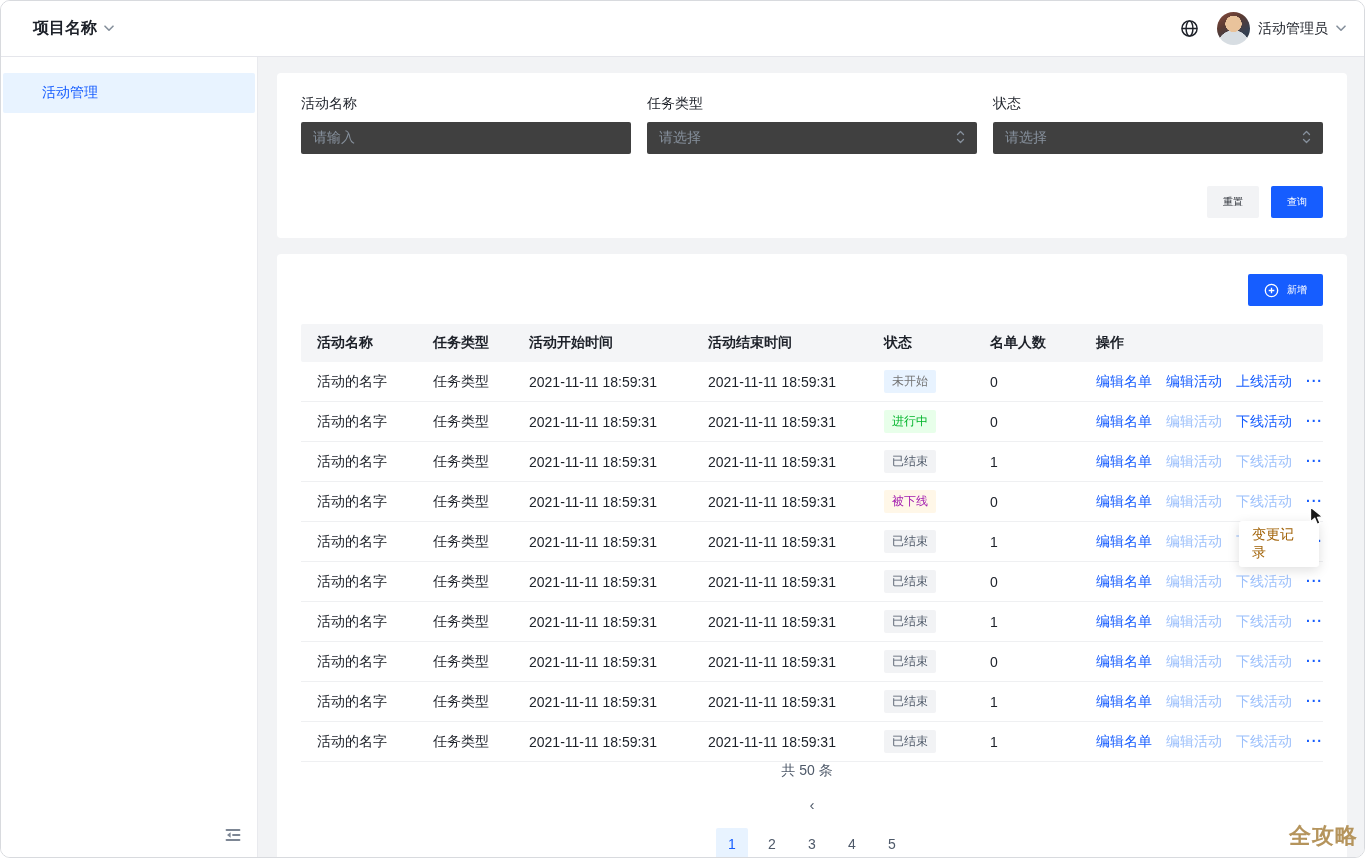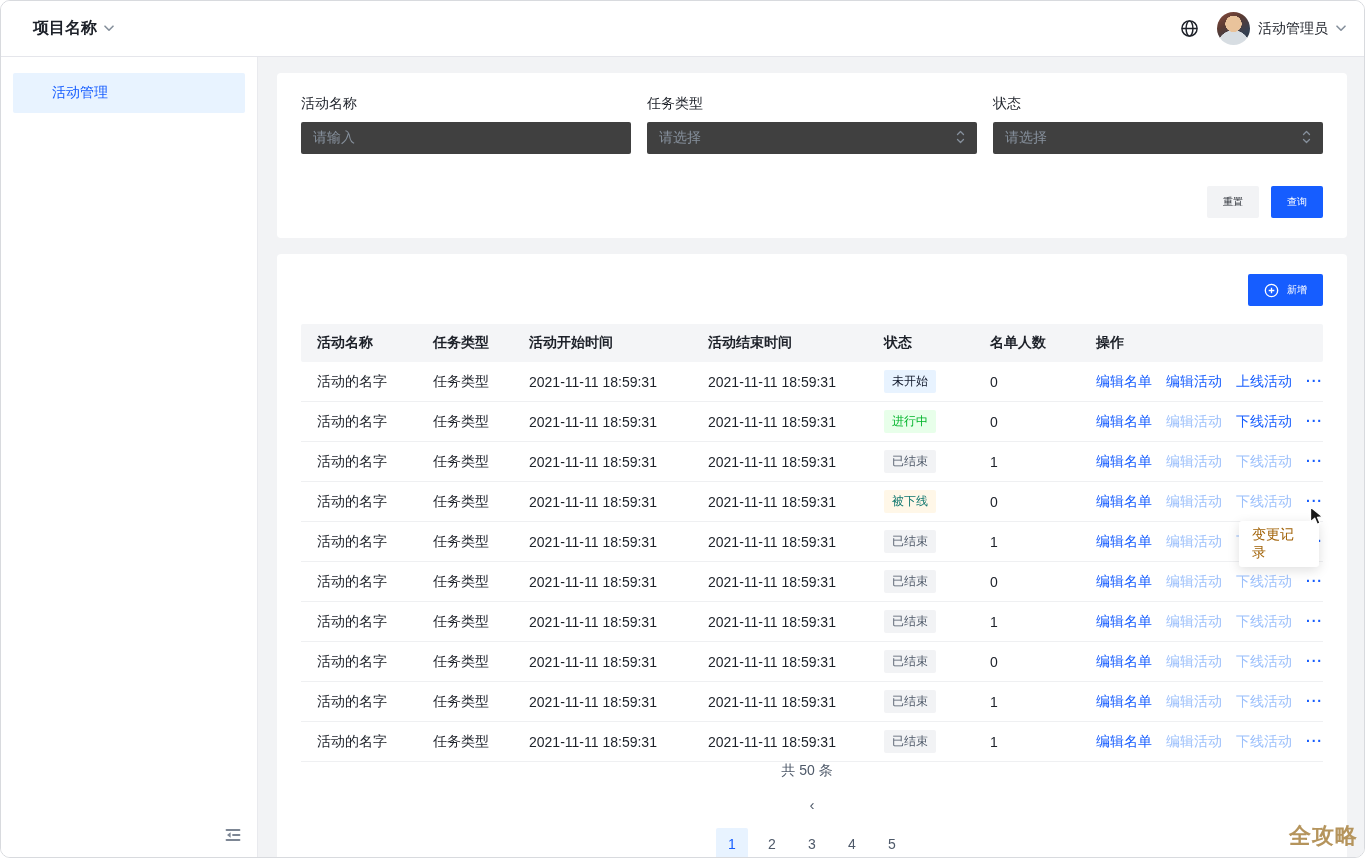--- a/index.html
+++ b/index.html
@@ -19,21 +19,21 @@
   .avatar { width:33px; height:33px; border-radius:50%; overflow:hidden;
             background:
               radial-gradient(circle at 50% 36%, #e9c39b 0 30%, rgba(0,0,0,0) 31%),
               radial-gradient(circle at 50% 105%, #d7dde2 0 42%, rgba(0,0,0,0) 43%),
               linear-gradient(150deg,#8a4b3c 0%,#5a3b33 35%,#364152 70%,#232d3c 100%); }
   .username { font-size:14px; color:#1d2129;text-align:center; }
 
   
   .layout { display:flex; height:800px; }
   .sidebar { width:257px; background:#fff; border-right:1px solid #e9eaee; position:relative; flex:none; }
-  .menu-item { margin:16px 12px 0; height:40px; display:flex; align-items:center; padding-left:39px;
+  .menu-item { margin:16px 2px 0; height:40px; display:flex; align-items:center; padding-left:39px;
                background:#e8f3ff; color:#165dff; font-size:14px; border-radius:2px; cursor:pointer; }
   .collapse-btn { position:absolute; right:15px; bottom:13px; cursor:pointer; display:flex; }
 
   .main { flex:1; background:#f2f3f5; padding:16px 17px 14px 19px; display:flex; flex-direction:column; gap:16px; }
   .card { background:#fff; border-radius:4px; }
 
   
   .filter-card { height:168px; padding:22px 24px 20px; }
   .filter-grid { display:grid; grid-template-columns:1fr 1fr 1fr; gap:16px; }
   .field-label { font-size:14px; color:#1d2129; margin-bottom:9px; }
@@ -52,24 +52,24 @@
   .table-toolbar { display:flex; justify-content:flex-end; margin-bottom:18px; }
   .thead { display:flex; background:#f4f5f7; height:38px; align-items:center; border-radius:2px; }
   .th { font-size:14px; font-weight:700; padding-left:16px; color:#1d2129; }
   .tr { display:flex; height:40px; align-items:center; border-bottom:1px solid #eff0f2; }
   .td { font-size:14px; padding-left:16px; color:#1d2129; white-space:nowrap; overflow:hidden; }
   .col1 { width:116px; flex:none; } .col2 { width:96px; flex:none; }
   .col3 { width:179px; flex:none; } .col4 { width:176px; flex:none; }
   .col5 { width:106px; flex:none; } .col6 { width:106px; flex:none; }
   .col7 { flex:1; }
   .badge { display:inline-block; padding:3px 8px; font-size:12px; border-radius:2px; line-height:1.35; }
-  .st-blue   { color:#0f172a; background:#e8f3ff; }
+  .st-blue   { color:#737373; background:#e8f3ff; }
   .st-green  { color:#00b42a; background:#e8ffea; }
   .st-gray   { color:#4e5969; background:#f2f3f5; }
-  .st-orange { color:#0f766e; background:#fff7e8; }
+  .st-orange { color:#a21caf; background:#fff7e8; }
   .actions { display:flex; gap:14px; }
   .link { color:#165dff; cursor:pointer; }
   .link.disabled { color:#9cc0fc; cursor:default; }
   .link.more { letter-spacing:1px; font-weight:700; }
 
   
   .pagination { margin-top:auto; display:flex; justify-content:flex-end; align-items:center;
                 gap:8px; font-size:14px; color:#4e5969;flex-direction:column; }
   .total { margin-right:10px; color:#4e5969; }
   .page-arrow { width:26px; height:32px; display:flex; align-items:center; justify-content:center;

